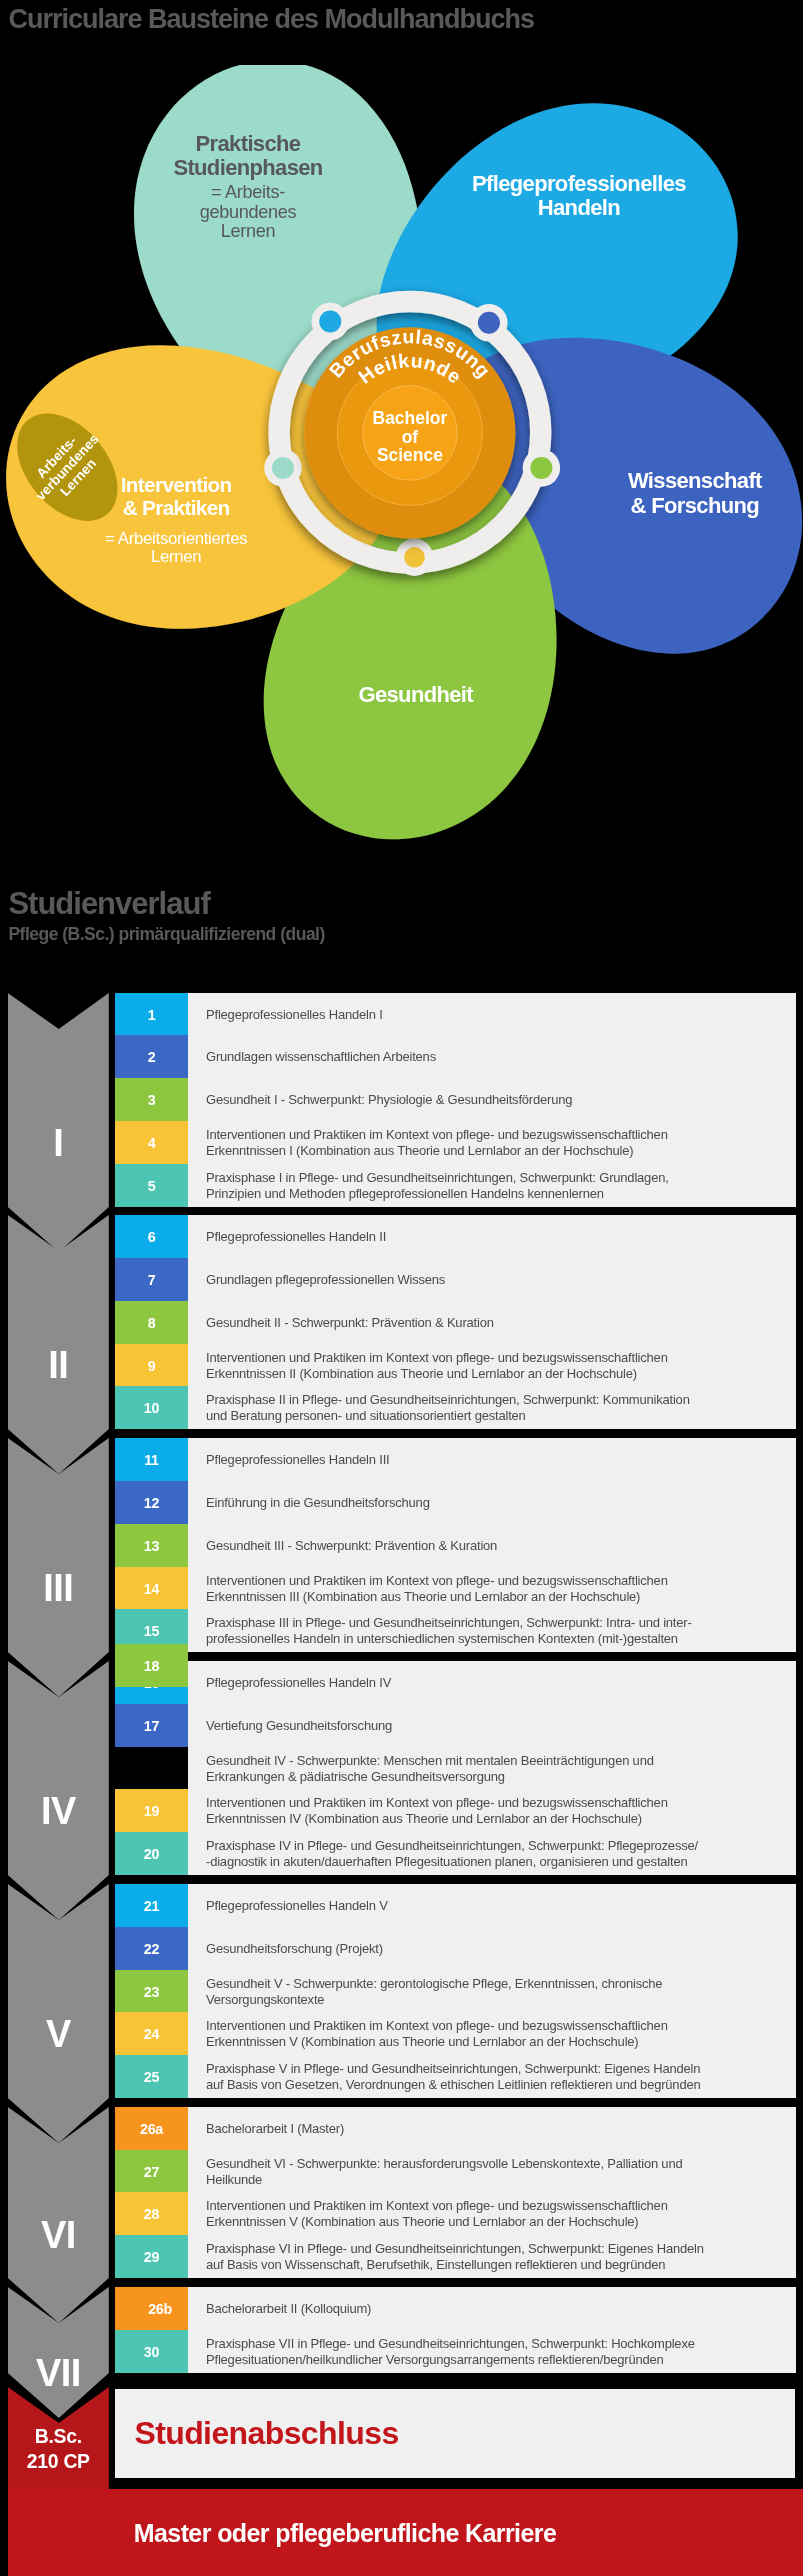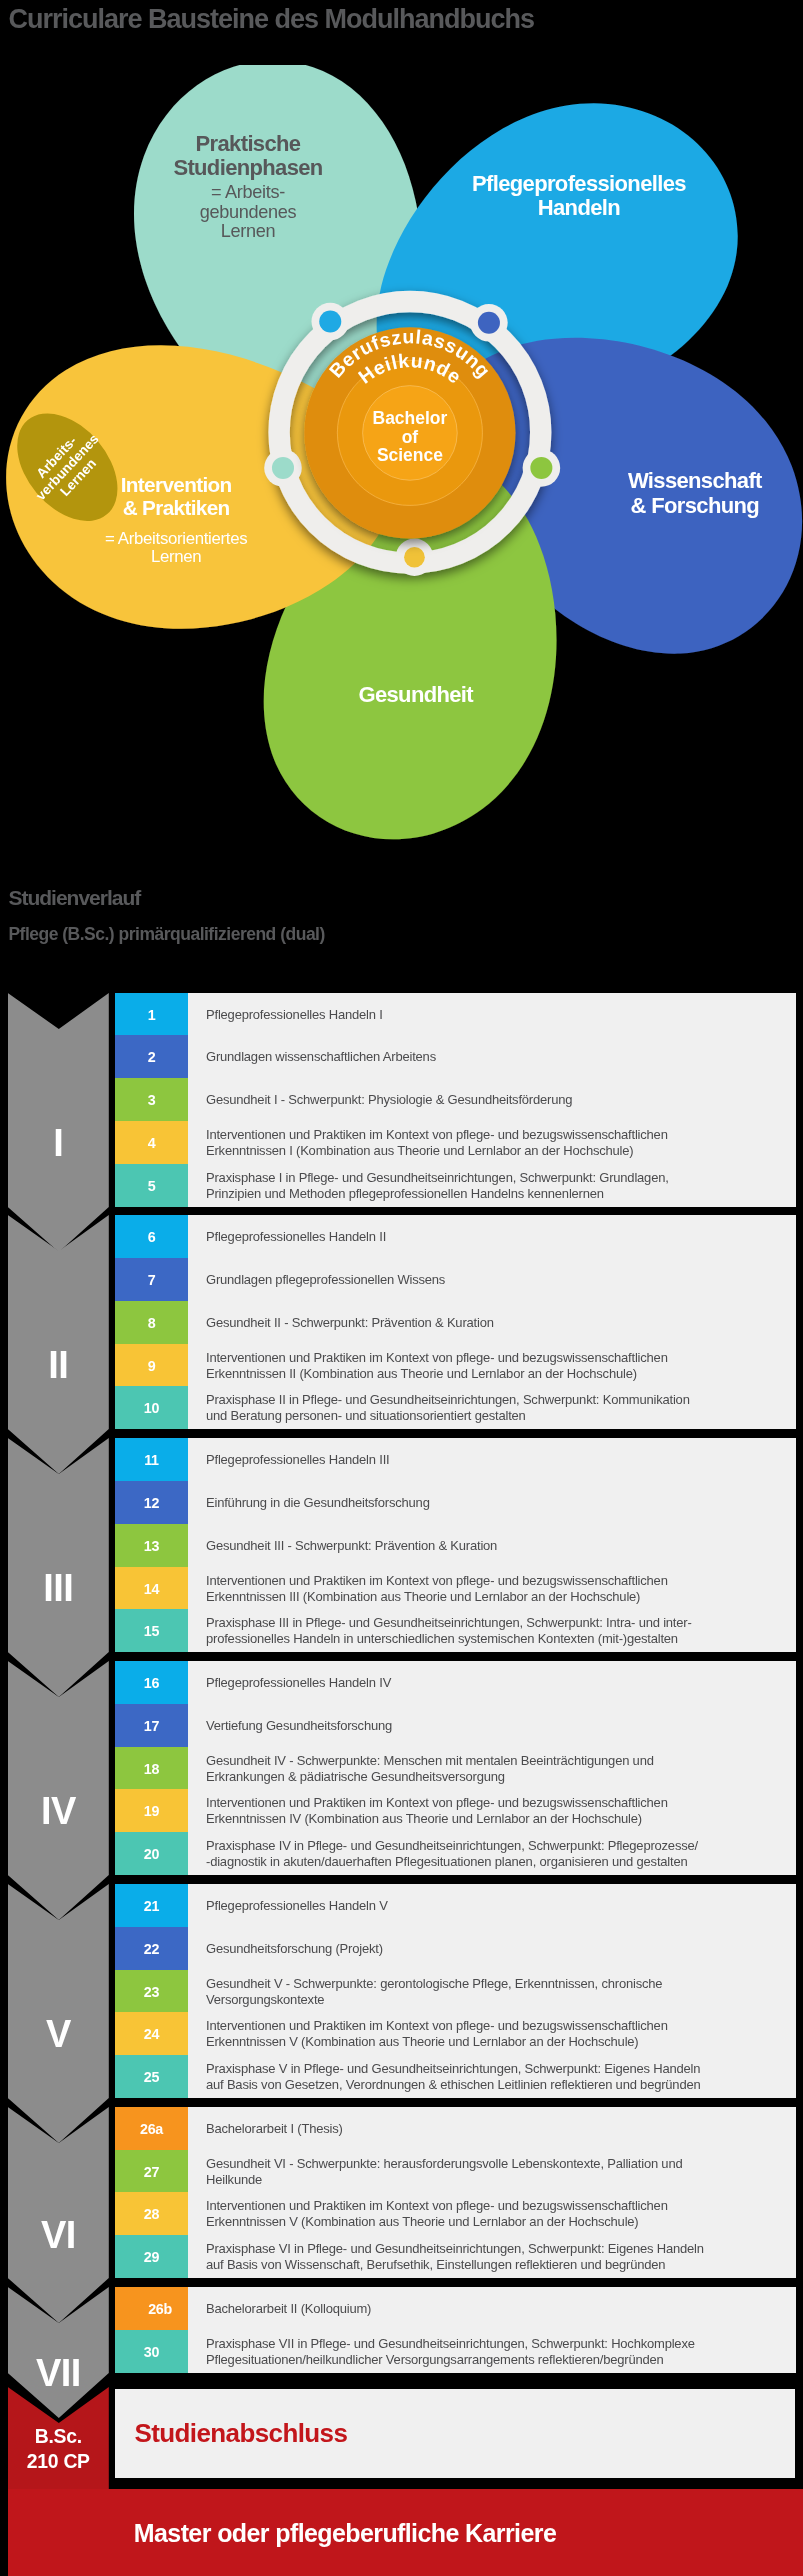--- a/index.html
+++ b/index.html
@@ -9,21 +9,21 @@
 
   .main-title {
     position:absolute; left:8.4px; top:3.9px; color:#58595b;
     font-size:27px; font-weight:bold; letter-spacing:-1px; white-space:nowrap;
   }
 
   .flower-wrap { position:absolute; left:0; top:65px; width:803px; height:855px; }
 
   .sv-title {
     position:absolute; left:8.4px; top:886px; color:#58595b;
-    font-size:21px; font-weight:bold; letter-spacing:-1px;
+    font-size:31px; font-weight:bold; letter-spacing:-1px;
   }
   .sv-subtitle {
     position:absolute; left:8.4px; top:924px; color:#58595b;
     font-size:17.5px; font-weight:bold; letter-spacing:-0.5px;
   }
 
   
   .sem-chevron {
     position:absolute; left:7.8px; width:101px; background:#8c8c8c;
   }
@@ -54,21 +54,21 @@
     color:#4b4b4d; font-size:13px; line-height:16px; letter-spacing:-0.2px;
     white-space:pre-line;
   }
 
   
   .abschluss-box {
     position:absolute; left:115px; top:2389px; width:680px; height:89px;
     background:#f0f0f0; display:flex; align-items:center; padding-left:19.4px;
   }
   .abschluss-box span {
-    color:#c3161b; font-size:26px; font-weight:bold; letter-spacing:-0.6px;
+    color:#c3161b; font-size:32px; font-weight:bold; letter-spacing:-0.6px;
   }
   .bsc-chevron {
     position:absolute; left:7.8px; top:2387px; width:101px; height:152px;
     background:#b5161a;
     clip-path:polygon(0 0, 51px 36px, 101px 0, 101px 106px, 51px 152px, 0 106px);
     display:flex; flex-direction:column; align-items:center; justify-content:center;
     padding-bottom:28.5px;
   }
   .bsc-chevron span {
     color:#fff; font-size:19.4px; font-weight:bold; line-height:24.6px; letter-spacing:-0.3px;
@@ -295,21 +295,21 @@
       </div>
       <div class="mrow" style="top: 1661px;">
         <span>Pflegeprofessionelles Handeln IV</span>
       </div>
       <div class="badge c-blue" style="top: 1704px;">
         <span>17</span>
       </div>
       <div class="mrow" style="top: 1704px;">
         <span>Vertiefung Gesundheitsforschung</span>
       </div>
-      <div class="badge c-green" style="top: 1747px;">
+      <div class="badge c-green" style="top: 1644px;">
         <span>18</span>
       </div>
       <div class="mrow" style="top: 1747px;">
         <span>Gesundheit IV - Schwerpunkte:  Menschen mit mentalen Beeinträchtigungen und
 Erkrankungen  &amp; pädiatrische Gesundheitsversorgung</span>
       </div>
       <div class="badge c-yellow" style="top: 1789px;">
         <span>19</span>
       </div>
       <div class="mrow" style="top: 1789px;">
@@ -359,21 +359,21 @@
         <span>Praxisphase V in Pflege- und Gesundheitseinrichtungen, Schwerpunkt: Eigenes Handeln
 auf Basis von Gesetzen, Verordnungen &amp; ethischen Leitlinien reflektieren und begründen</span>
       </div>
       <div class="sem-chevron" style="top: 2107px; height: 216px; clip-path: polygon(0px 0px, 51px 36px, 101px 0px, 101px 171px, 51px 216px, 0px 171px);">
         <span style="top: 109px;">VI</span>
       </div>
       <div class="badge c-orange" style="top: 2107px;">
         <span>26a</span>
       </div>
       <div class="mrow" style="top: 2107px;">
-        <span>Bachelorarbeit I (Thesis)</span>
+        <span>Bachelorarbeit I (Master)</span>
       </div>
       <div class="badge c-green" style="top: 2150px;">
         <span>27</span>
       </div>
       <div class="mrow" style="top: 2150px;">
         <span>Gesundheit VI - Schwerpunkte: herausforderungsvolle Lebenskontexte, Palliation und
 Heilkunde</span>
       </div>
       <div class="badge c-yellow" style="top: 2192px;">
         <span>28</span>

